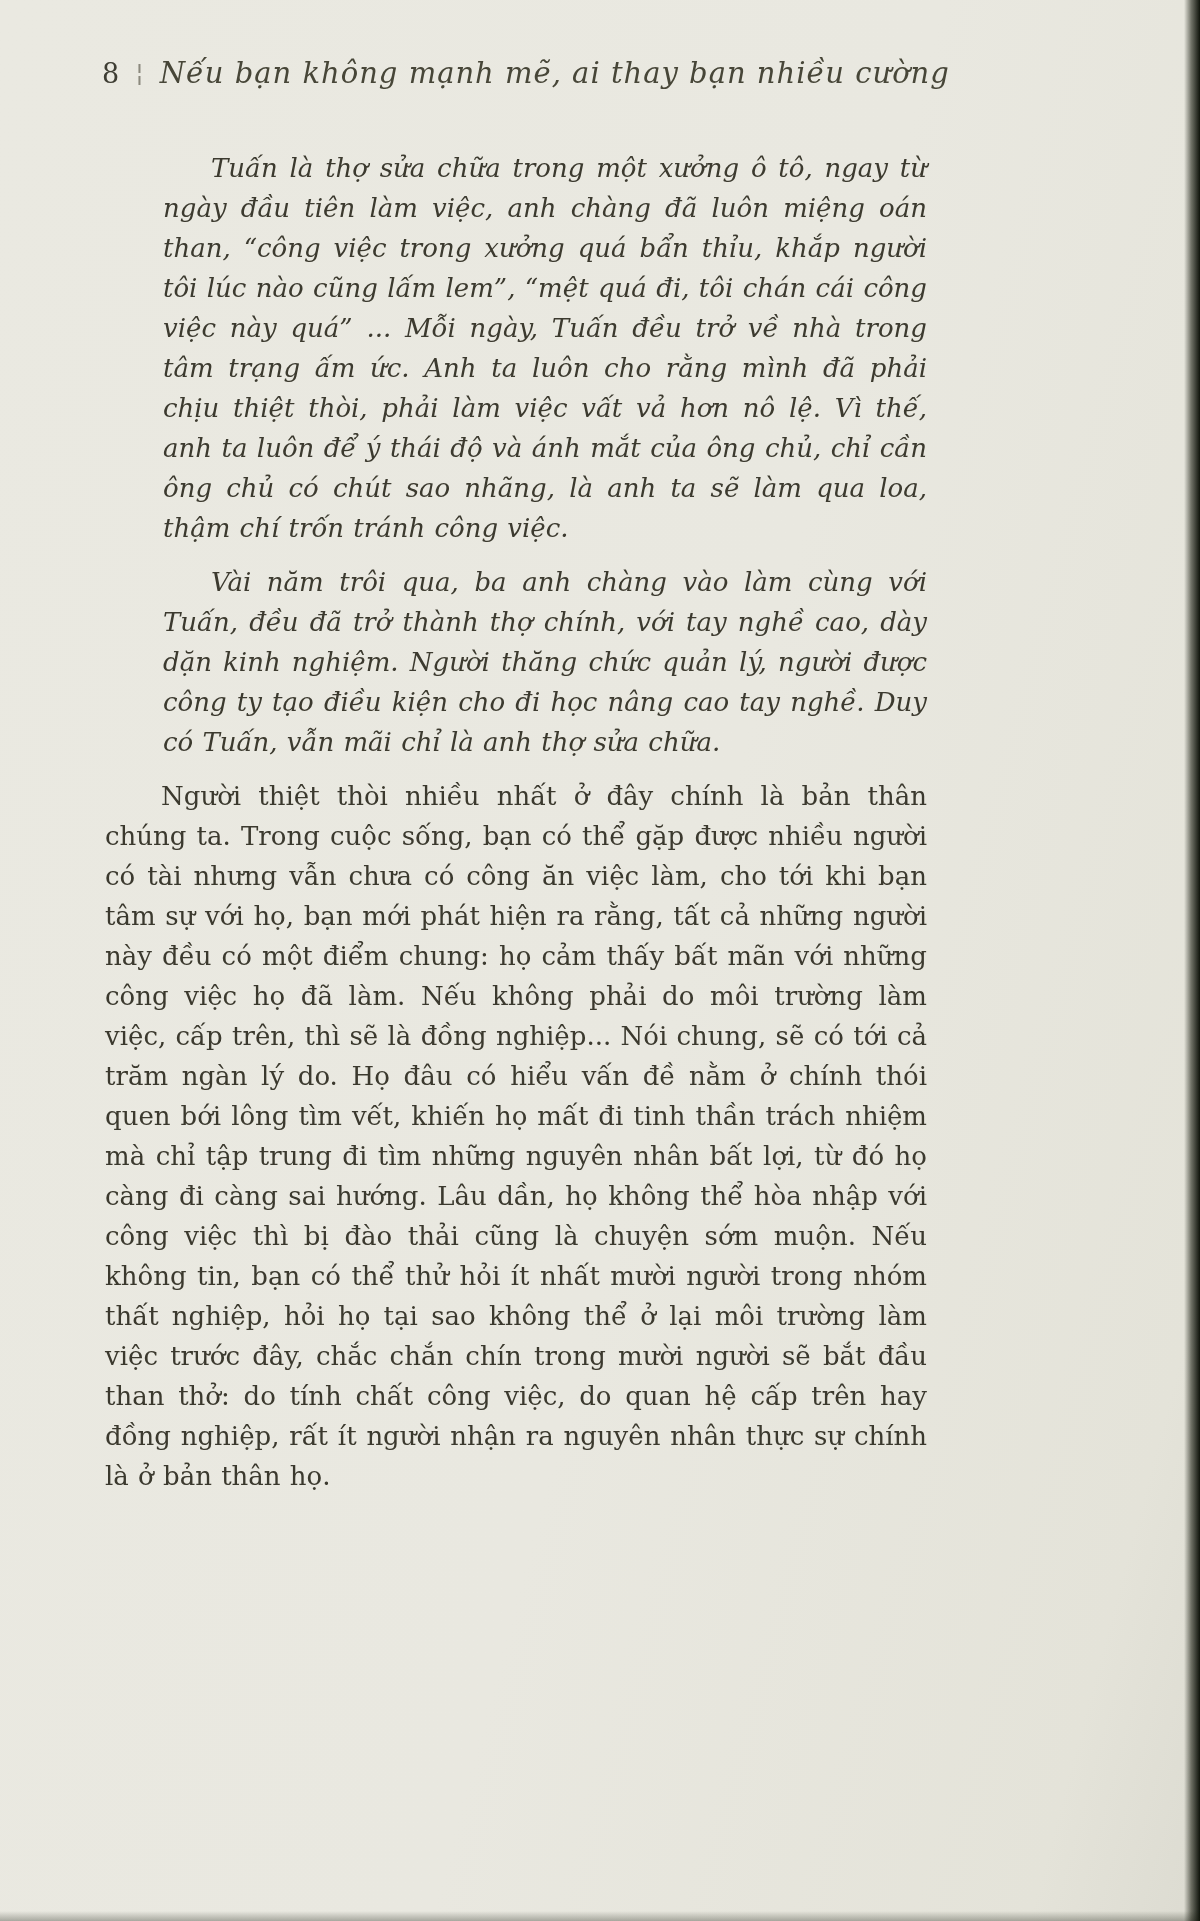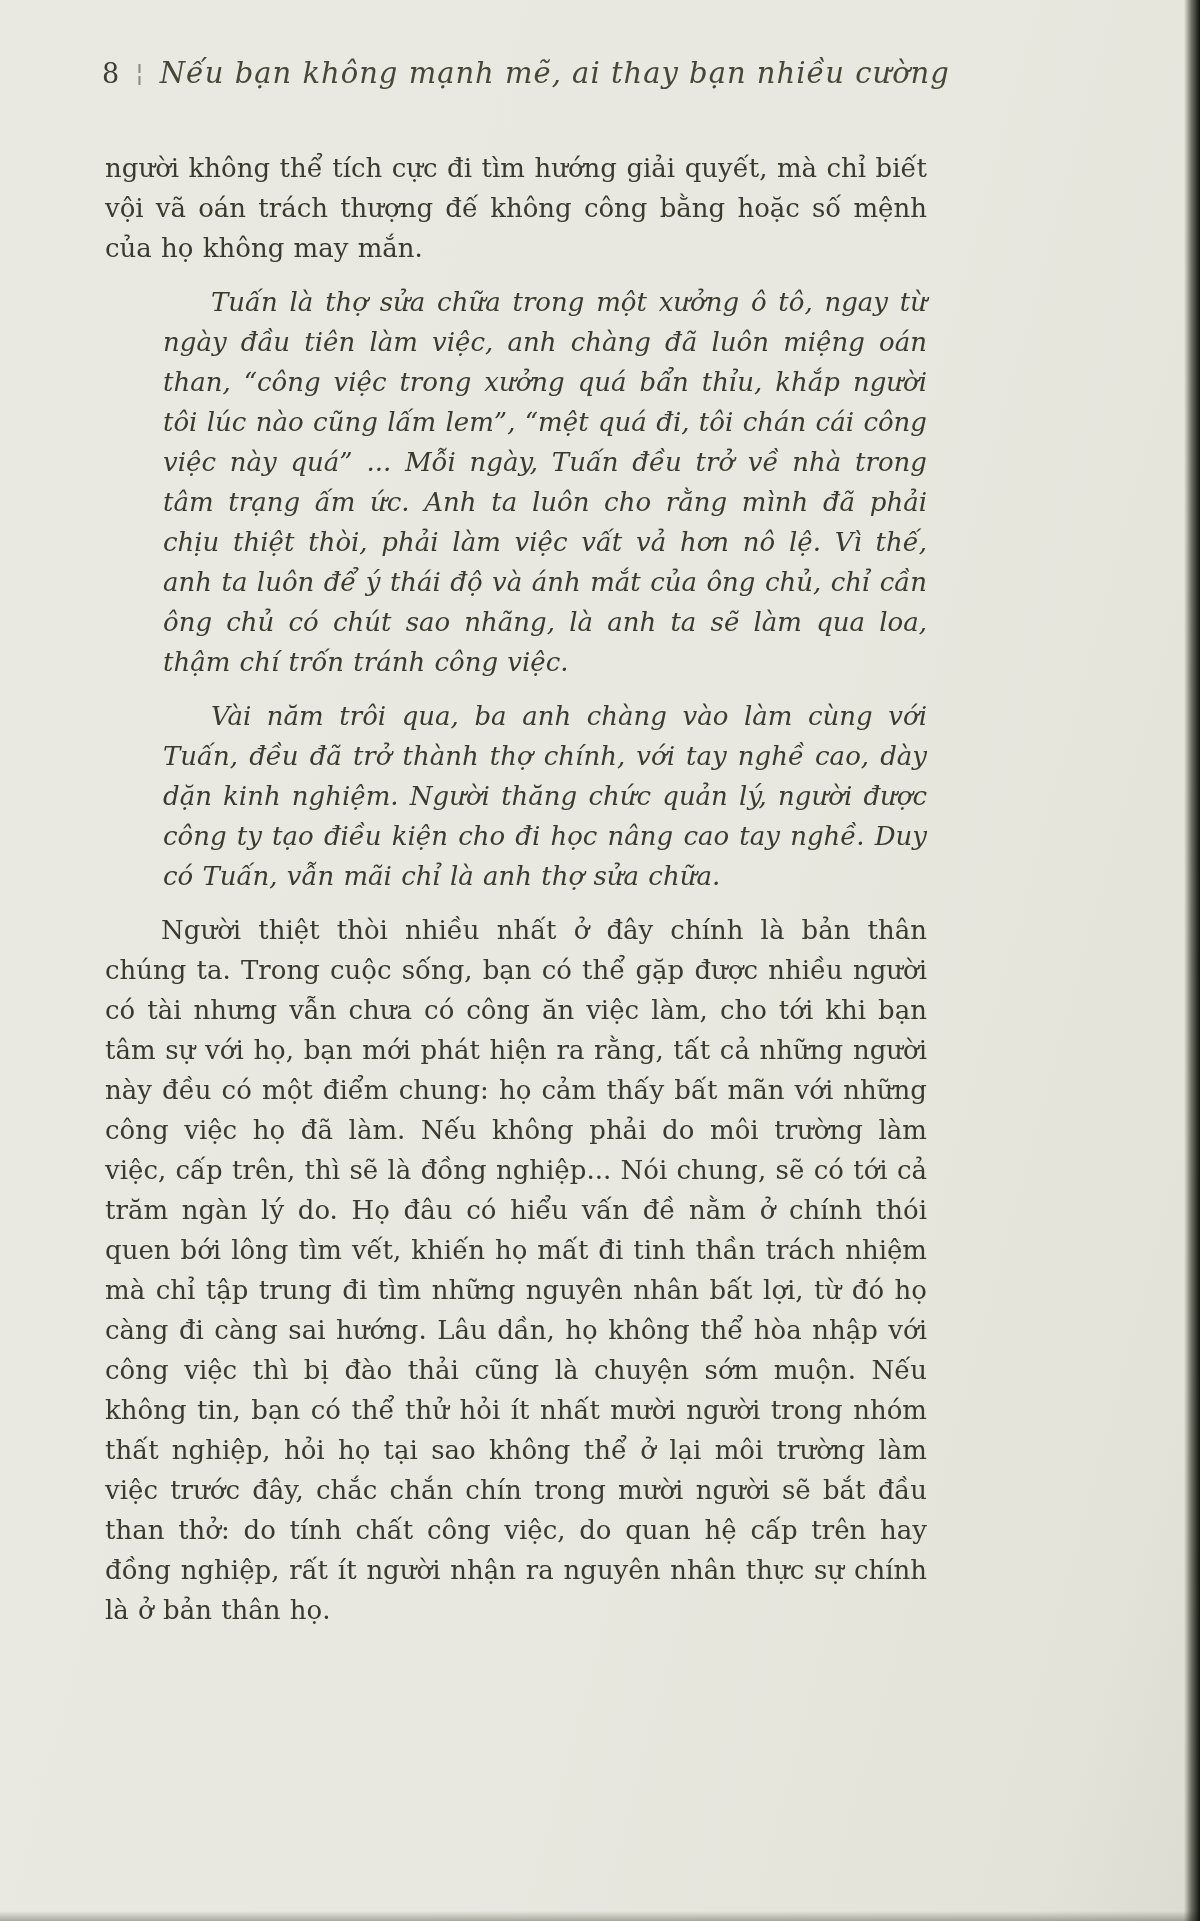--- a/index.html
+++ b/index.html
@@ -84,21 +84,20 @@
 
 <div class="page">
 
   <div class="header">
     <span class="page-number">8</span>
     <span class="header-divider">¦</span>
     <span class="running-title">Nếu bạn không mạnh mẽ, ai thay bạn nhiều cường</span>
   </div>
 
   <div class="content">
-    <p class="para-normal para-first">người không thể tích cực đi tìm hướng giải quyết, mà chỉ biết vội vã oán trách thượng đế không công bằng hoặc số mệnh của họ không may mắn.</p>
     <p class="para-italic">Tuấn là thợ sửa chữa trong một xưởng ô tô, ngay từ ngày đầu tiên làm việc, anh chàng đã luôn miệng oán than, “công việc trong xưởng quá bẩn thỉu, khắp người tôi lúc nào cũng lấm lem”, “mệt quá đi, tôi chán cái công việc này quá” ... Mỗi ngày, Tuấn đều trở về nhà trong tâm trạng ấm ức. Anh ta luôn cho rằng mình đã phải chịu thiệt thòi, phải làm việc vất vả hơn nô lệ. Vì thế, anh ta luôn để ý thái độ và ánh mắt của ông chủ, chỉ cần ông chủ có chút sao nhãng, là anh ta sẽ làm qua loa, thậm chí trốn tránh công việc.</p>
     <p class="para-italic">Vài năm trôi qua, ba anh chàng vào làm cùng với Tuấn, đều đã trở thành thợ chính, với tay nghề cao, dày dặn kinh nghiệm. Người thăng chức quản lý, người được công ty tạo điều kiện cho đi học nâng cao tay nghề. Duy có Tuấn, vẫn mãi chỉ là anh thợ sửa chữa.</p>
     <p class="para-normal para-indent">Người thiệt thòi nhiều nhất ở đây chính là bản thân chúng ta. Trong cuộc sống, bạn có thể gặp được nhiều người có tài nhưng vẫn chưa có công ăn việc làm, cho tới khi bạn tâm sự với họ, bạn mới phát hiện ra rằng, tất cả những người này đều có một điểm chung: họ cảm thấy bất mãn với những công việc họ đã làm. Nếu không phải do môi trường làm việc, cấp trên, thì sẽ là đồng nghiệp... Nói chung, sẽ có tới cả trăm ngàn lý do. Họ đâu có hiểu vấn đề nằm ở chính thói quen bới lông tìm vết, khiến họ mất đi tinh thần trách nhiệm mà chỉ tập trung đi tìm những nguyên nhân bất lợi, từ đó họ càng đi càng sai hướng. Lâu dần, họ không thể hòa nhập với công việc thì bị đào thải cũng là chuyện sớm muộn. Nếu không tin, bạn có thể thử hỏi ít nhất mười người trong nhóm thất nghiệp, hỏi họ tại sao không thể ở lại môi trường làm việc trước đây, chắc chắn chín trong mười người sẽ bắt đầu than thở: do tính chất công việc, do quan hệ cấp trên hay đồng nghiệp, rất ít người nhận ra nguyên nhân thực sự chính là ở bản thân họ.</p>
   </div>
 
   <div class="scan-edge-right"></div>
   <div class="scan-edge-bottom"></div>
 
 </div>
 

